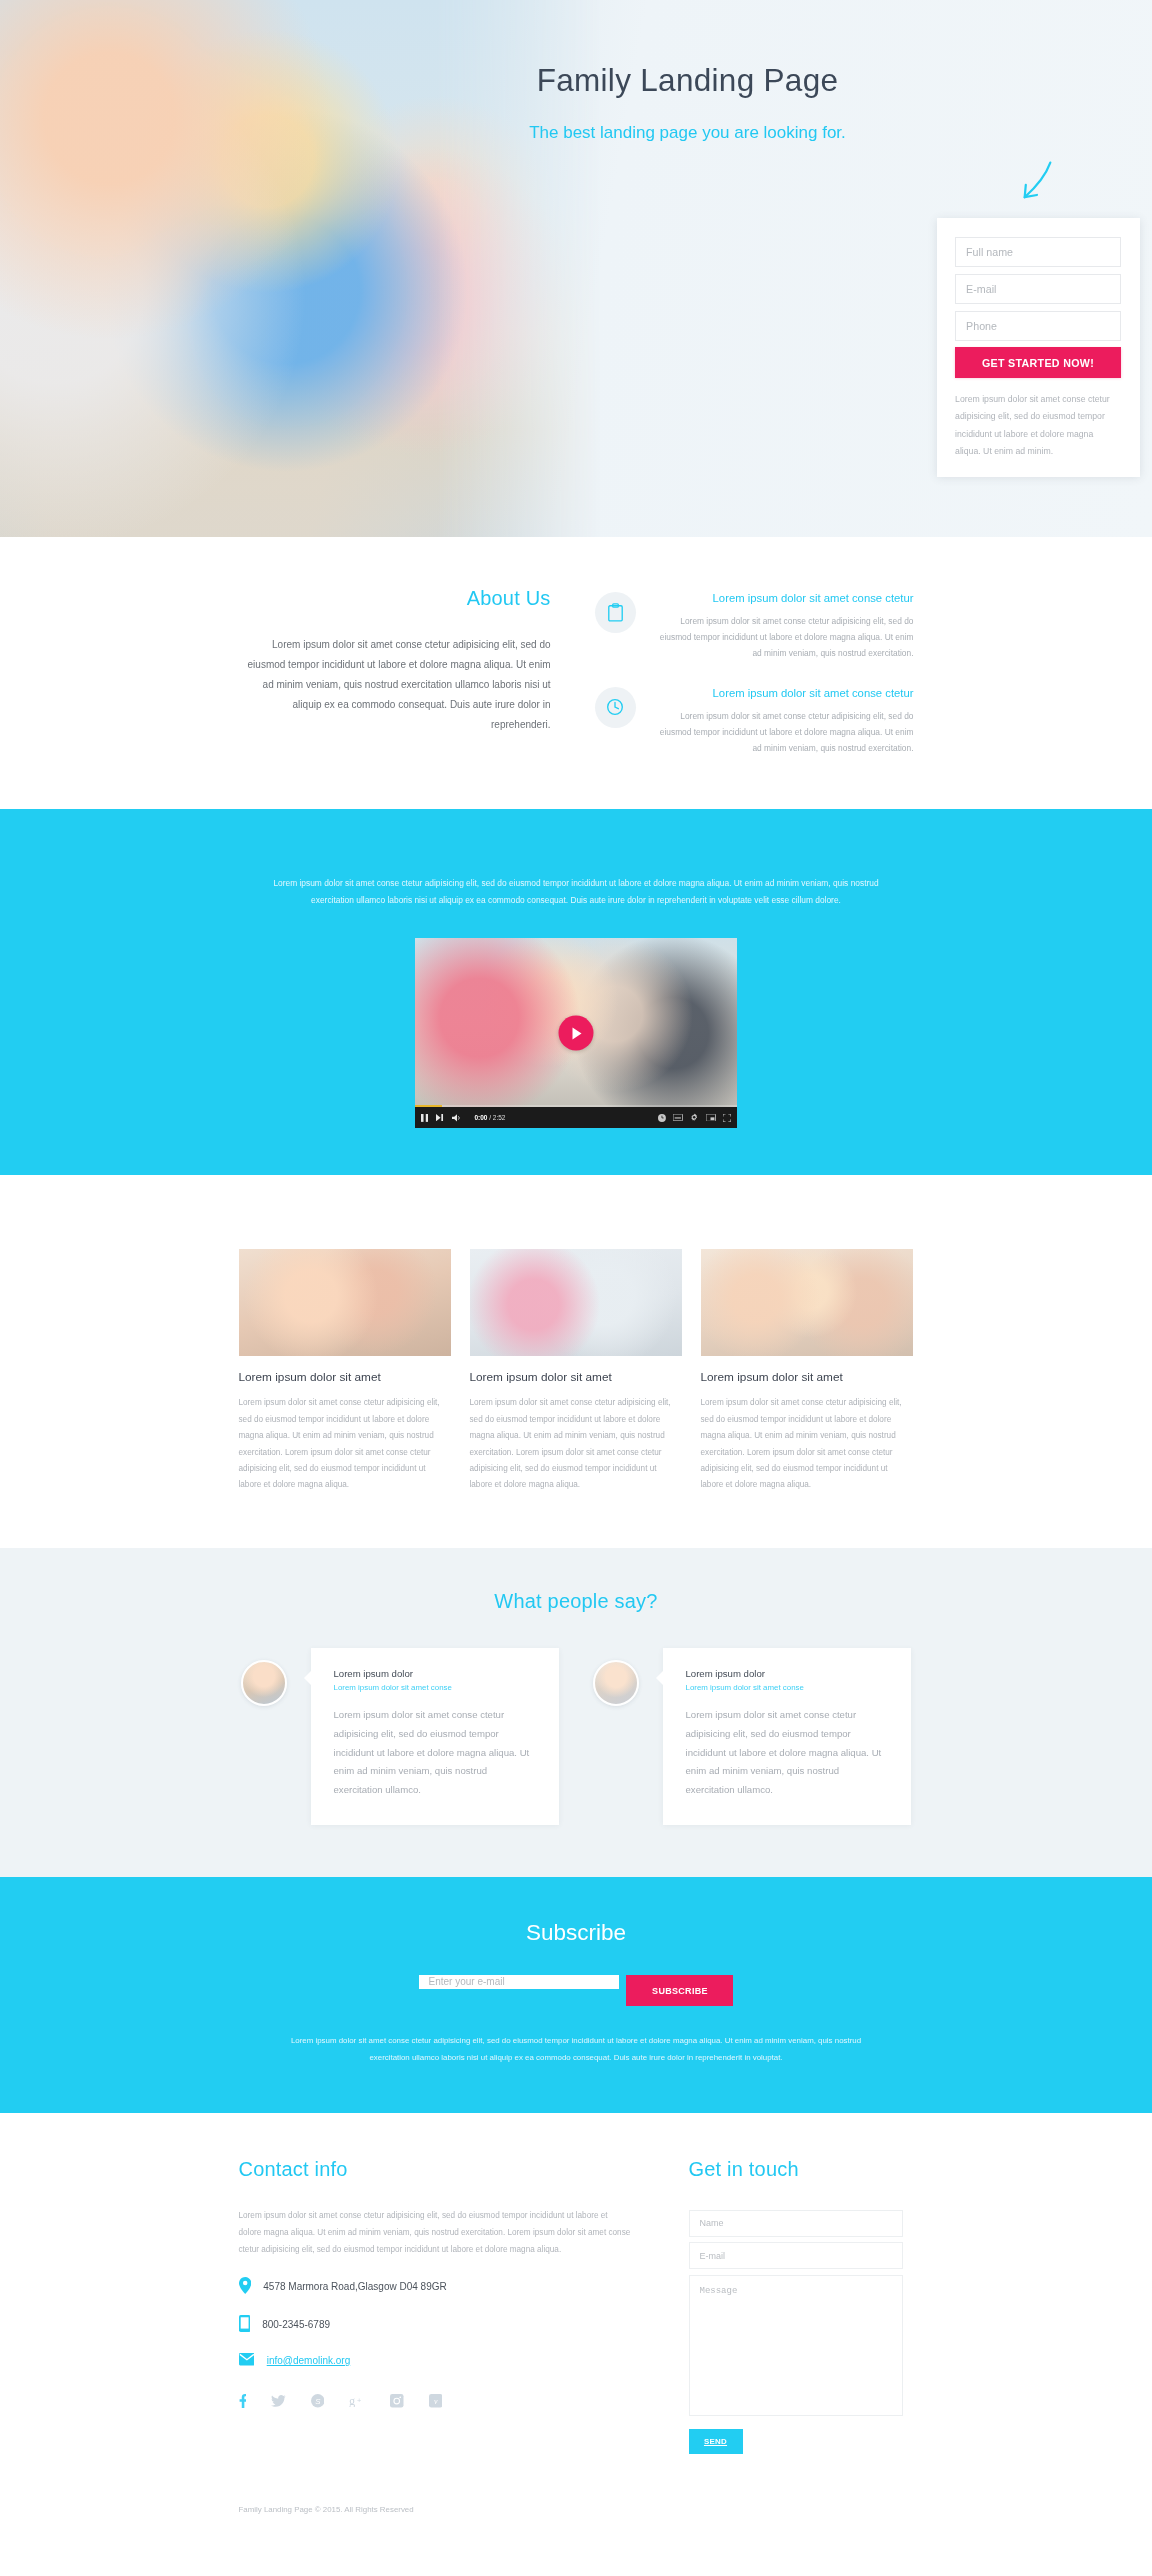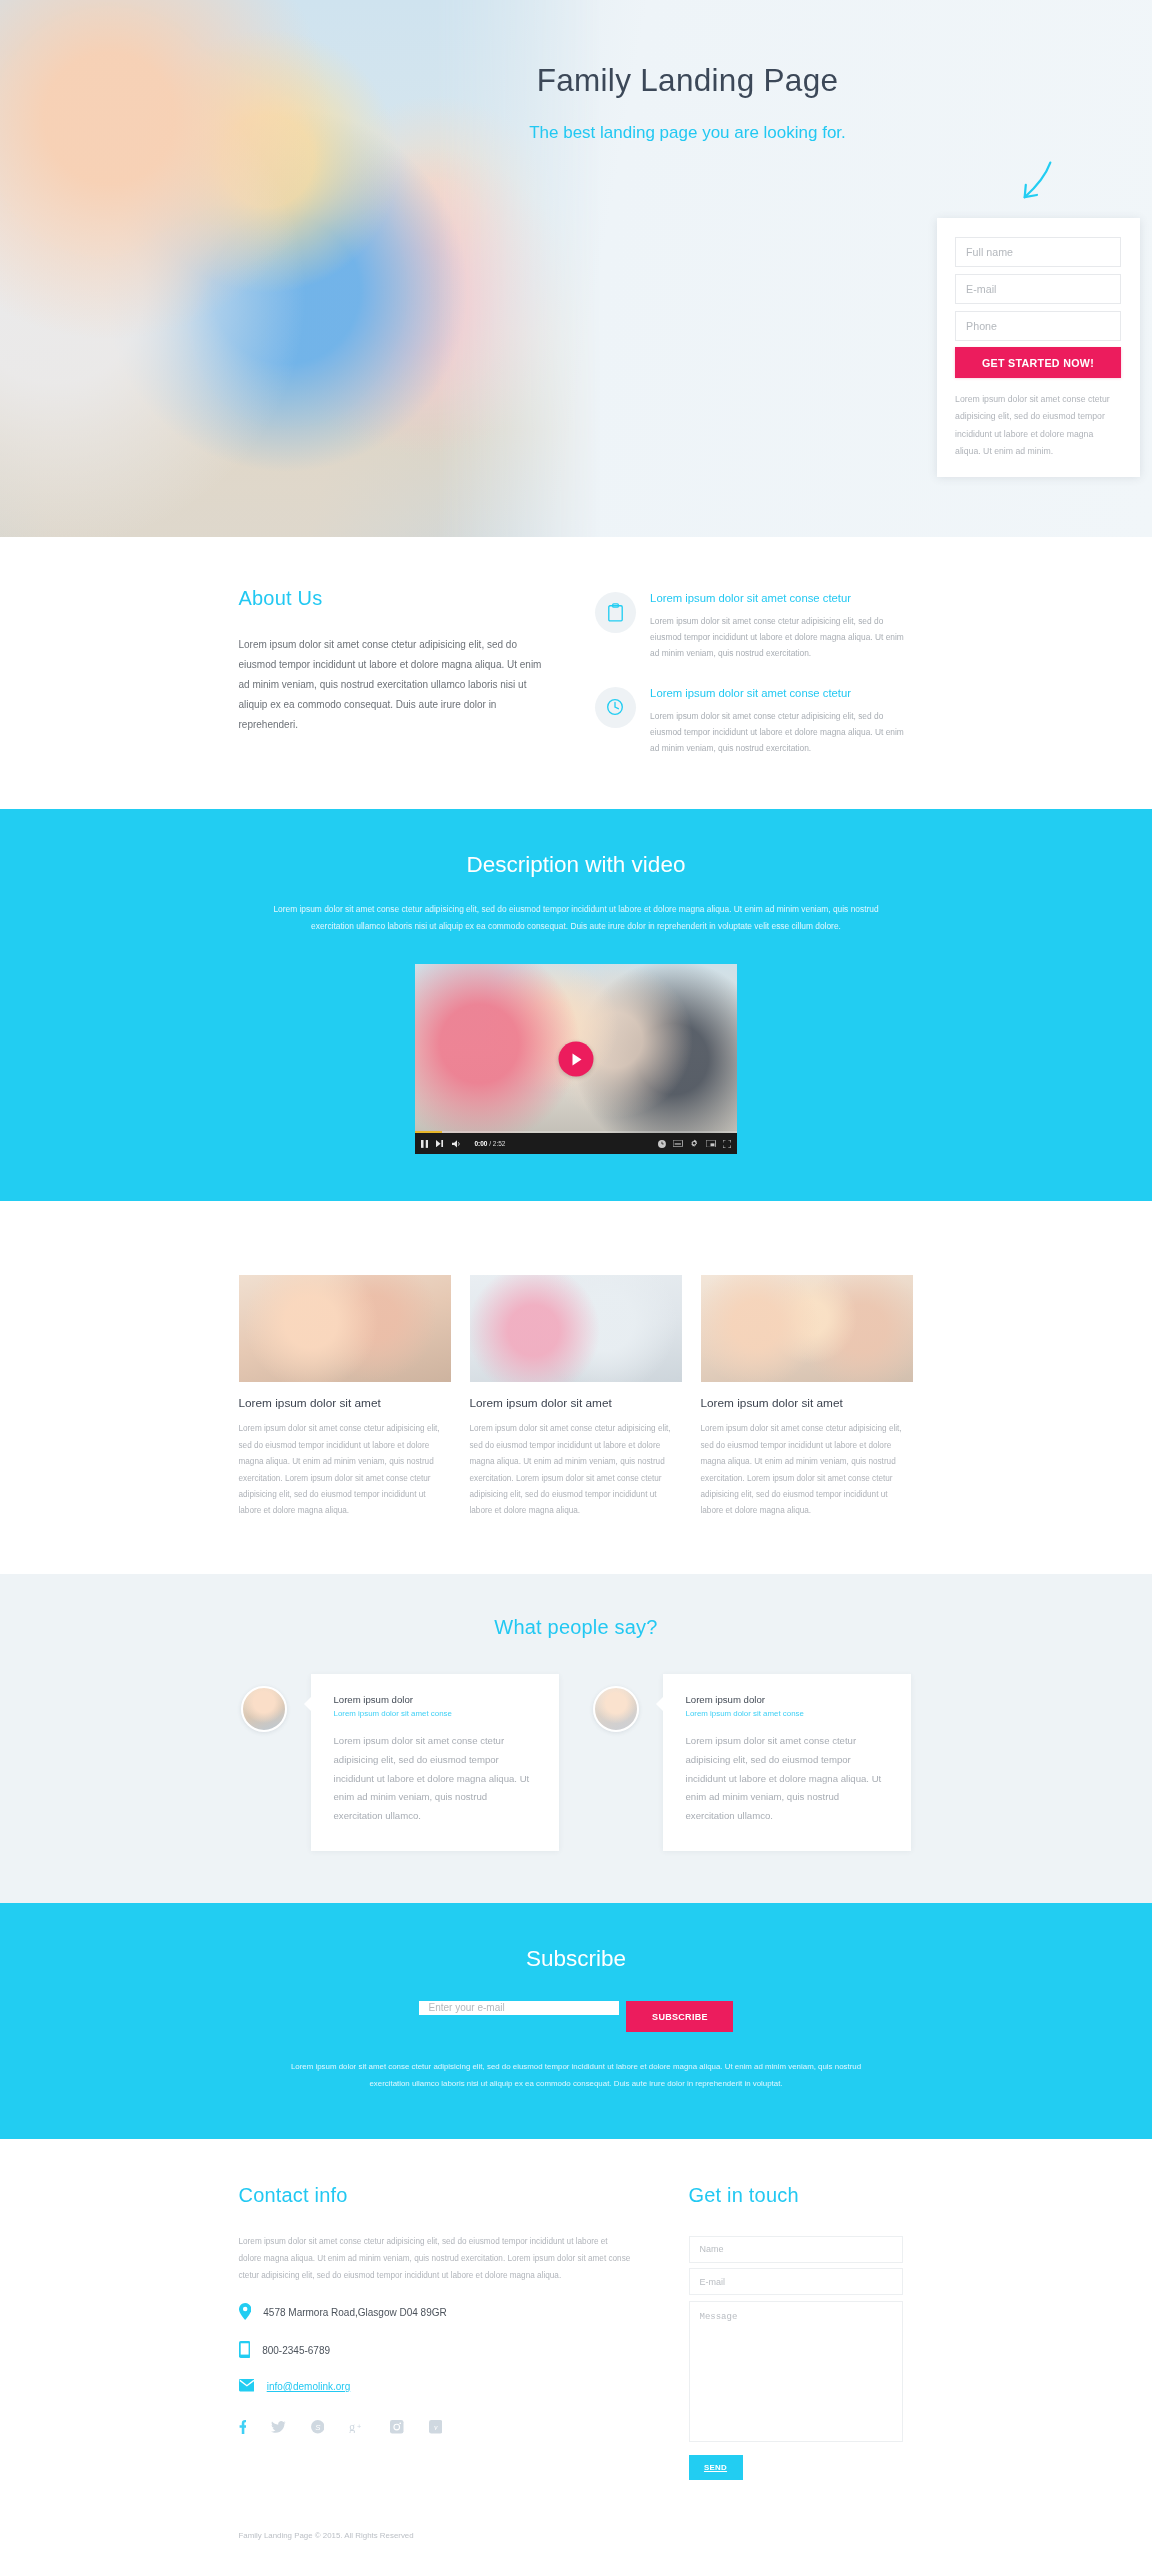--- a/index.html
+++ b/index.html
@@ -64,21 +64,21 @@
     background: #ec1c5d; color: #fff;
     font-family: inherit; font-size: 10.7px; font-weight: bold; letter-spacing: 0.3px;
     cursor: pointer; margin-top: 2.8px;
     box-shadow: 0 1.1px 2.8px rgba(236,28,93,.25);
   }
   .lead-note {
     margin-top: 12.4px; font-size: 8.7px; line-height: 2.0; color: #b0b4ba; font-weight: 300;
   }
 
   
-  .about { padding: 50px 16px 52px; background: #fff; }
+  .about { padding: 50px 16px 52px; background: #fff; text-align: right; }
   .about-grid { display: flex; gap: 44px; }
   .about-left { width: 312px; }
   .h2-cyan { font-size: 20px; font-weight: 300; color: #22c8f2; letter-spacing: 0.2px; }
   .about-body {
     margin-top: 25px; font-size: 10px; line-height: 2.0; color: #6d7278; font-weight: 300;
   }
   .about-right { flex: 1; padding-top: 4.5px; }
   .about-item { display: flex; gap: 14.6px; margin-bottom: 25px; }
   .about-item:last-child { margin-bottom: 0; }
   .ic-circle {
@@ -290,21 +290,20 @@
           <p>Lorem ipsum dolor sit amet conse ctetur adipisicing elit, sed do eiusmod tempor incididunt ut labore et dolore magna aliqua. Ut enim ad minim veniam, quis nostrud exercitation.</p>
         </div>
       </div>
 
     </div>
   </div>
 </section>
 
 <section class="video-sec">
   <div class="wrap">
-    <h2 class="h2-white">Description with video</h2>
     <p class="video-lead">Lorem ipsum dolor sit amet conse ctetur adipisicing elit, sed do eiusmod tempor incididunt ut labore et dolore magna aliqua. Ut enim ad minim veniam, quis nostrud exercitation ullamco laboris nisi ut aliquip ex ea commodo consequat. Duis aute irure dolor in reprehenderit in voluptate velit esse cillum dolore.</p>
 
     <div class="player">
       <div class="play-btn"></div>
       <div class="pbar">
           <i style="width: 8.5%;"></i>
         </div>
       <div class="pctrl">
         <span class="pic">
           <svg width="7.3" height="7.9" viewBox="0 0 13 14">

